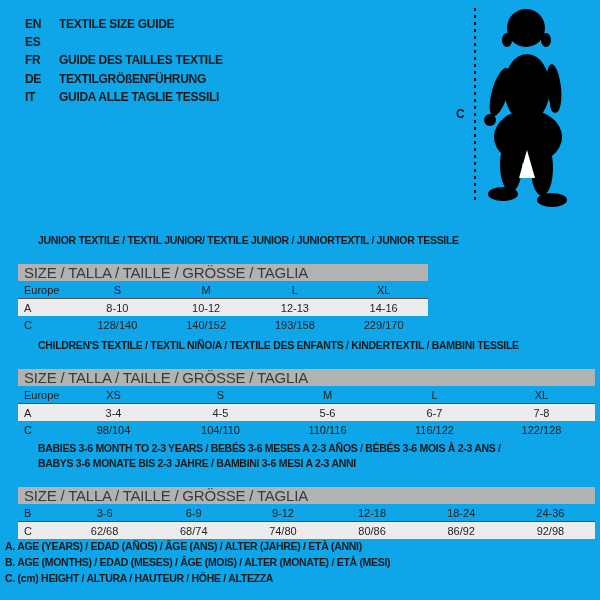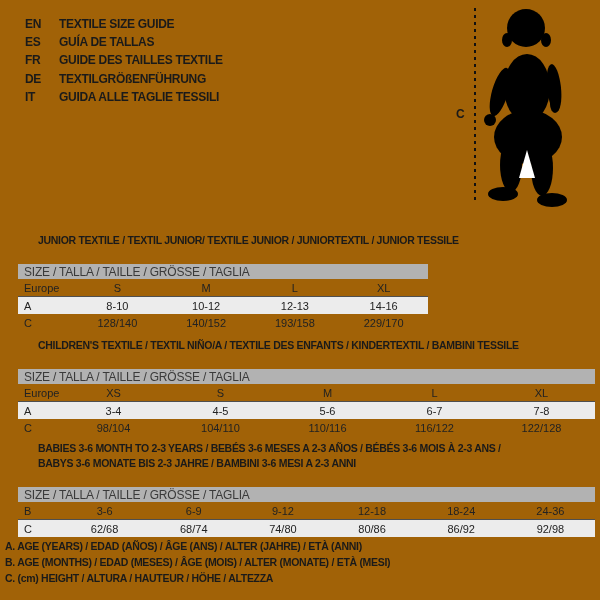--- a/index.html
+++ b/index.html
@@ -1,21 +1,21 @@
 <!DOCTYPE html>
 <html style="--header_bar: #b2b2b2; --header_text: #3a3a3a; --shaded_row: #ececec; --rule: #4f4f4f; --silhouette: #000000;"><head>
 <meta charset="utf-8">
 <style>
   html,body{margin:0;padding:0;}
   body{
     width:600px;height:600px;background:#ffffff;
     font-family:"Liberation Sans",sans-serif;color:#1a1a1a;
     -webkit-font-smoothing:antialiased;
   }
-  .canvas{position:relative;width:600px;height:600px;overflow:hidden;background:#a16207;}
+  .canvas{position:relative;width:600px;height:600px;overflow:hidden;background:#0ea5e9;}
 
   
   .langs{position:absolute;left:25px;top:15px;}
   .lang-row{display:flex;font-weight:bold;font-size:12px;line-height:18.2px;letter-spacing:-0.3px;}
   .lang-code{width:34px;flex:0 0 34px;}
 
   
   .figure{position:absolute;left:470px;top:0;width:130px;height:215px;}
   .c-label{position:absolute;left:456px;top:107px;font-weight:bold;font-size:12px;}
 
@@ -28,21 +28,21 @@
   .sec3{top:424px;}
   .sec3 h2{line-height:14.5px;}
   .sec1 table{margin-top:12px;width:410px;}
   .sec2 table{margin-top:13px;width:577px;}
   .sec3 table{margin-top:9px;width:577px;}
 
   table{border-collapse:collapse;table-layout:fixed;font-size:11px;}
   td{padding:0;vertical-align:middle;}
   tr.bar td{
     height:15px;background:var(--header_bar,#b2b2b2);color:var(--header_text,#3a3a3a);
-    font-size:12px;letter-spacing:-0.2px;padding-left:6px;text-align:left;white-space:nowrap;
+    font-size:15px;letter-spacing:-0.2px;padding-left:6px;text-align:left;white-space:nowrap;
   }
   tbody td{height:17px;text-align:center;color:#222;}
   tbody td:first-child{text-align:left;padding-left:6px;}
   tr.shaded{border-top:1px solid var(--rule,#4f4f4f);}
   tr.shaded td{background:var(--shaded_row,#ececec);}
   col.c0a{width:55px;} col.c0b{width:42px;}
 
   
   .footnotes{position:absolute;left:5px;top:538px;}
   .footnotes div{font-weight:bold;font-size:10.5px;letter-spacing:-0.3px;line-height:16.2px;white-space:nowrap;}
@@ -52,21 +52,20 @@
 
 <div class="canvas">
 
   <div class="langs">
     <div class="lang-row">
       <span class="lang-code">EN</span>
       <span class="lang-title">TEXTILE SIZE GUIDE</span>
     </div>
     <div class="lang-row">
       <span class="lang-code">ES</span>
-      <span class="lang-title">GUÍA DE TALLAS</span>
     </div>
     <div class="lang-row">
       <span class="lang-code">FR</span>
       <span class="lang-title">GUIDE DES TAILLES TEXTILE</span>
     </div>
     <div class="lang-row">
       <span class="lang-code">DE</span>
       <span class="lang-title">TEXTILGRÖßENFÜHRUNG</span>
     </div>
     <div class="lang-row">

